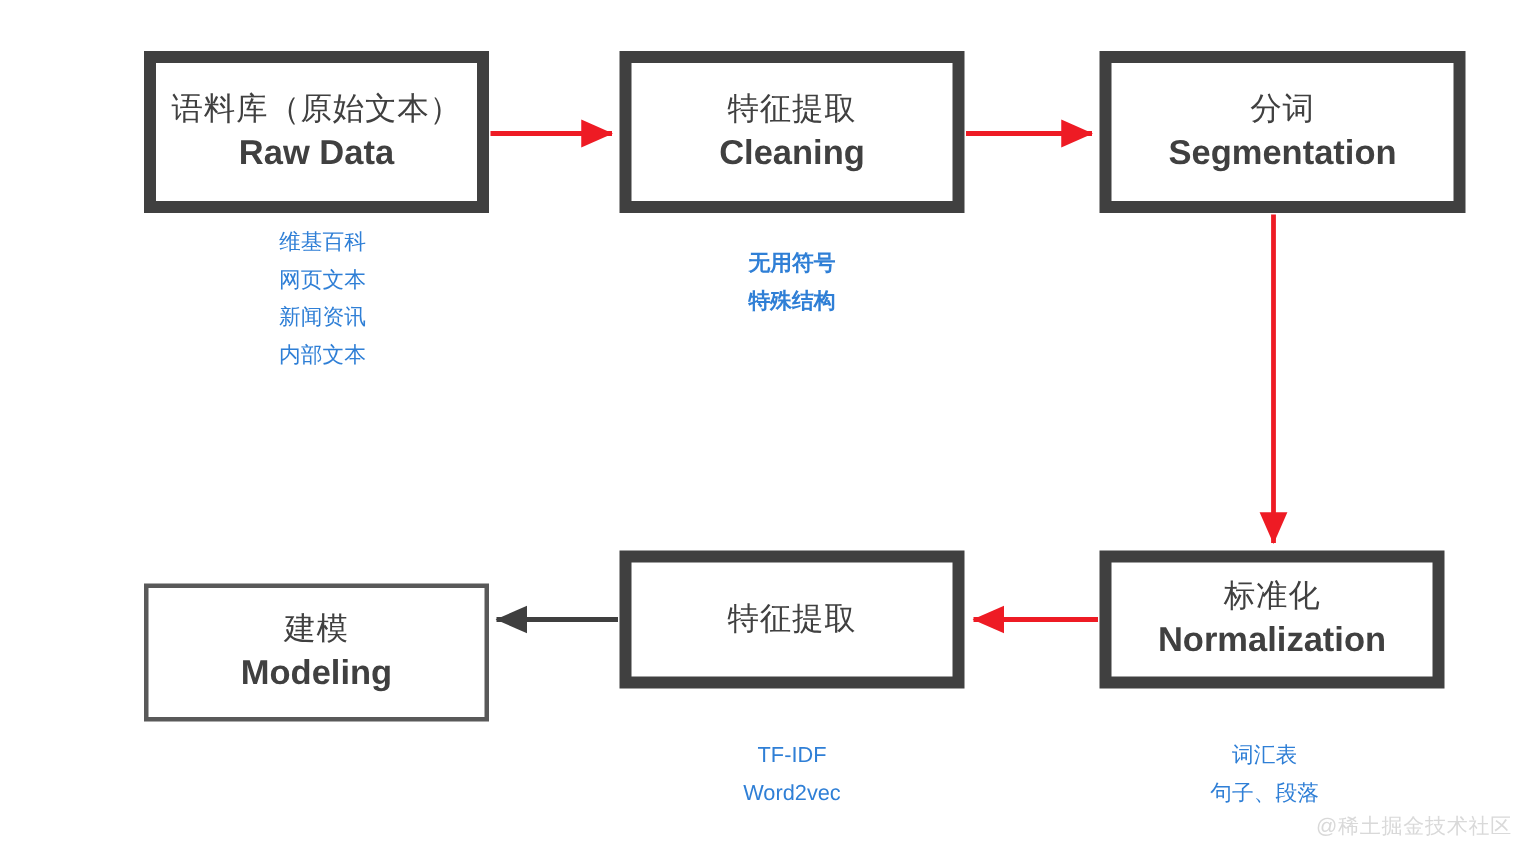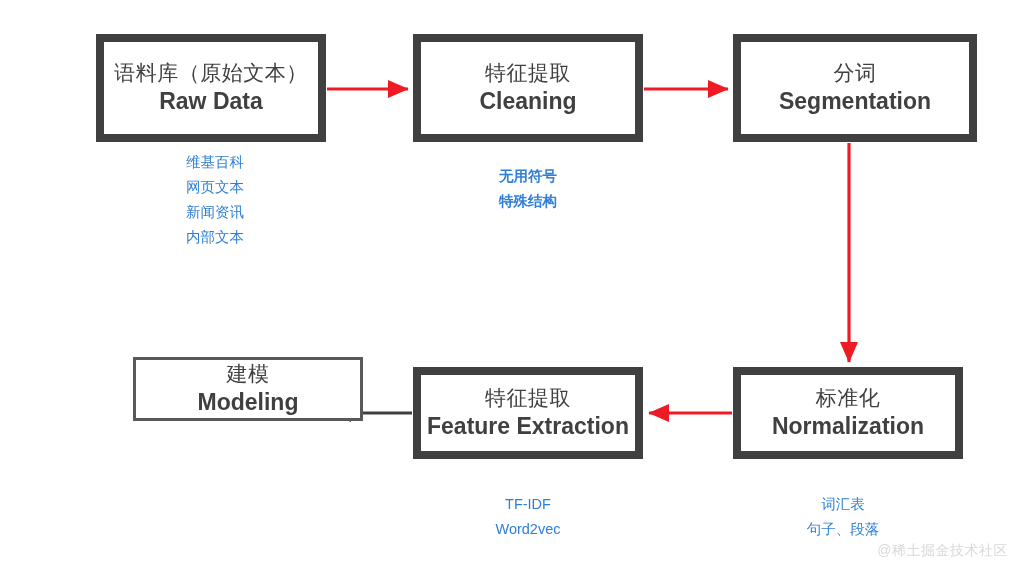--- a/index.html
+++ b/index.html
@@ -103,28 +103,27 @@
   <div class="node red" style="left:413px; top:34px; width:230px; height:108px;">
     <div class="cn">特征提取</div>
     <div class="en">Cleaning</div>
   </div>
 
   <div class="node red" style="left:733px; top:34px; width:244px; height:108px;">
     <div class="cn">分词</div>
     <div class="en">Segmentation</div>
   </div>
 
-  <div class="node dark" style="left:96px; top:357px; width:230px; height:64px;margin-left:37px;">
+  <div class="node dark" style="left:96px; top:389px; width:230px; height:92px;">
     <div class="cn">建模</div>
     <div class="en">Modeling</div>
   </div>
 
   <div class="node red" style="left:413px; top:367px; width:230px; height:92px;">
     <div class="cn">特征提取</div>
-    <div class="en">Feature Extraction</div>
   </div>
 
   <div class="node red" style="left:733px; top:367px; width:230px; height:92px;">
     <div class="cn">标准化</div>
     <div class="en">Normalization</div>
   </div>
 
   <div class="anno blue-cn" style="left:170px; top:150px; width:90px;">维基百科
 网页文本
 新闻资讯

